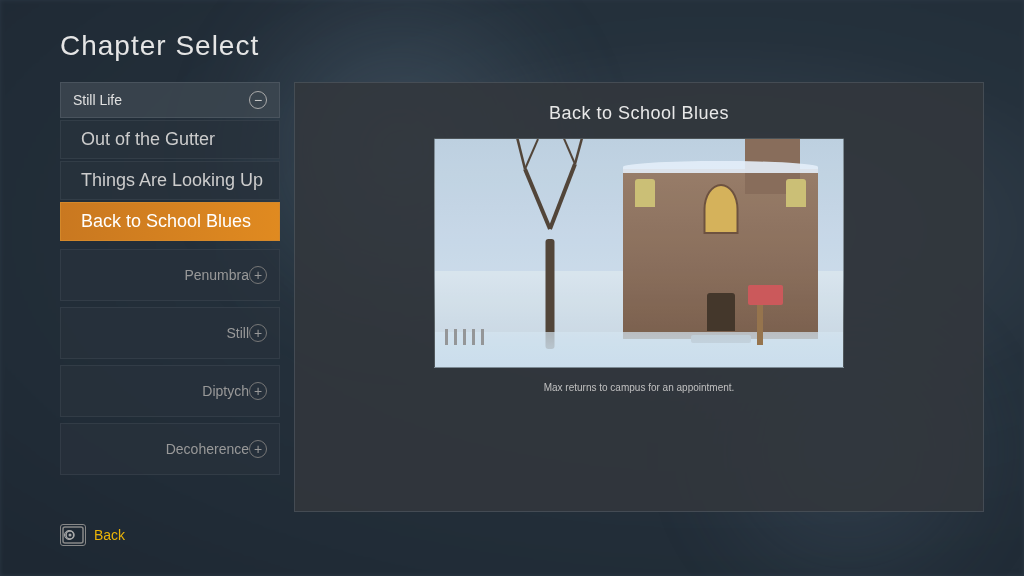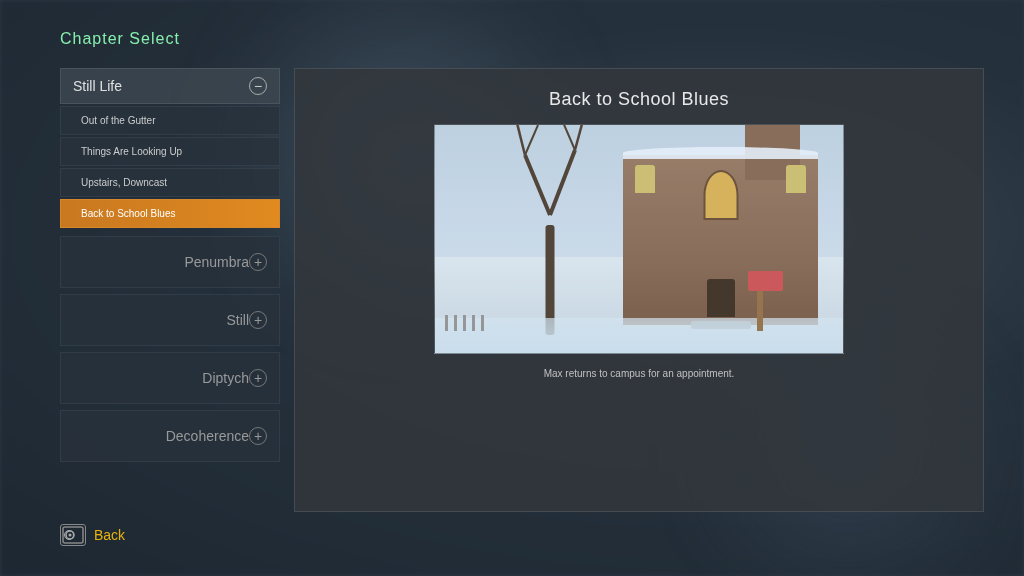--- a/index.html
+++ b/index.html
@@ -28,22 +28,22 @@
 
     .content {
       position: absolute;
       inset: 0;
       display: flex;
       flex-direction: column;
       padding: 30px 40px 30px 60px;
     }
 
     .page-title {
-      color: #86efac;
-      font-size: 16px;
+      color: #e5e5e5;
+      font-size: 28px;
       font-weight: 300;
       letter-spacing: 1px;
       margin-bottom: 20px;
     }
 
     .main-area {
       display: flex;
       flex: 1;
       gap: 14px;
     }
@@ -83,21 +83,21 @@
     }
 
     .chapter-item {
       display: flex;
       align-items: center;
       background: rgba(40, 50, 60, 0.80);
       border: 1px solid rgba(80, 90, 100, 0.3);
       padding: 8px 12px 8px 20px;
       cursor: pointer;
       color: #cccccc;
-      font-size: 10px;
+      font-size: 18px;
       margin-left: 0;
     }
 
     .chapter-item.active {
       background: linear-gradient(90deg, #c97820, #e08a20);
       color: #ffffff;
       font-weight: 500;
       border-color: #d4882a;
     }
 
@@ -269,23 +269,20 @@
         <div class="icon">
           <span>−</span>
         </div>
       </div>
 
       <div class="chapter-item">
         <span>Out of the Gutter</span>
       </div>
       <div class="chapter-item">
         <span>Things Are Looking Up</span>
-      </div>
-      <div class="chapter-item">
-        <span>Upstairs, Downcast</span>
       </div>
       <div class="chapter-item active">
         <span>Back to School Blues</span>
       </div>
 
       <div class="collapsed-section" style="margin-top:6px;">
         <span>Penumbra</span>
         <div class="icon">
           <span>+</span>
         </div>

